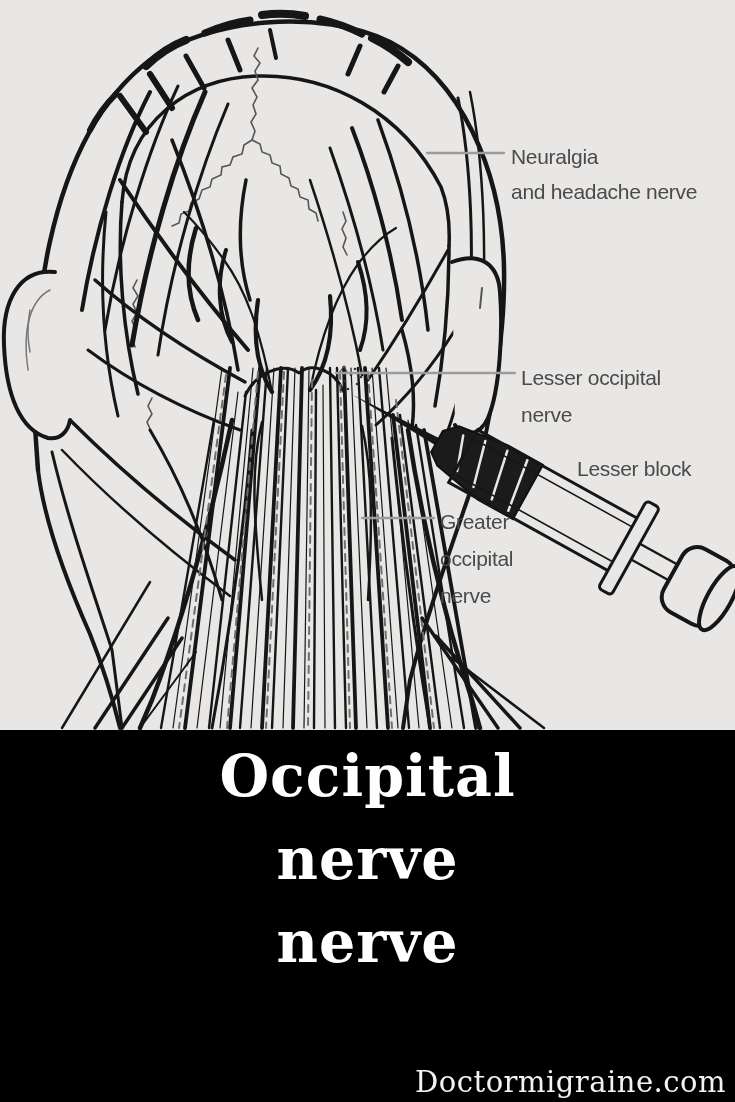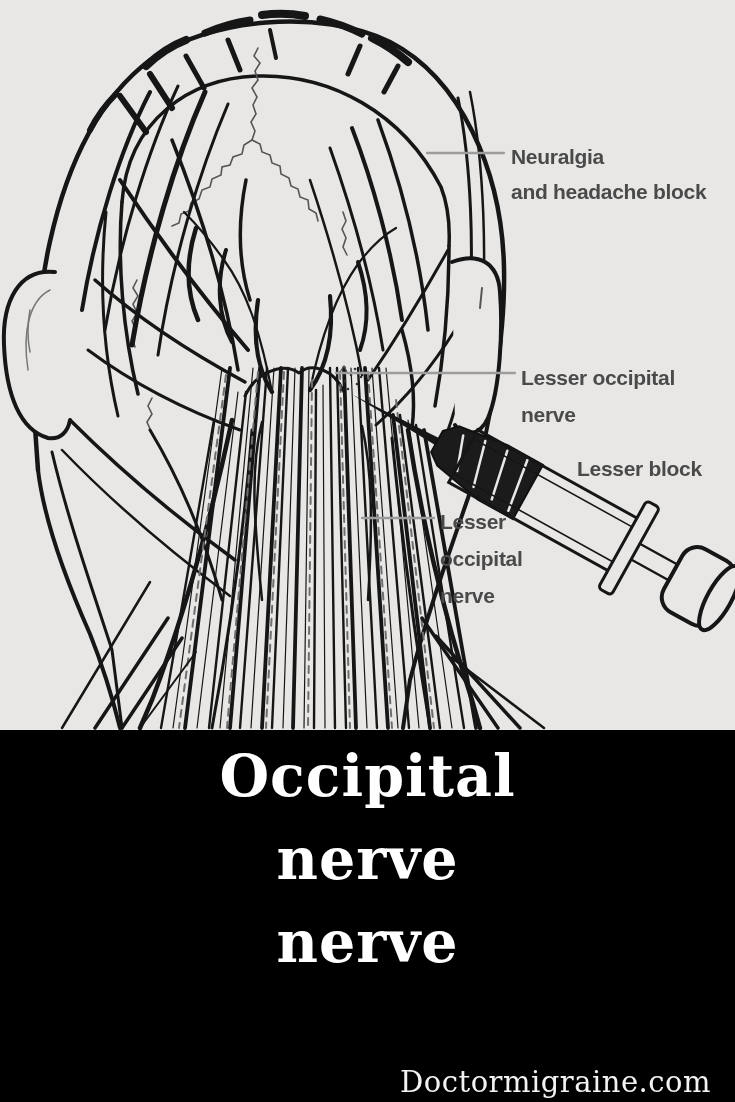--- a/index.html
+++ b/index.html
@@ -1,32 +1,32 @@
 <!DOCTYPE html>
 <html style="--canvas_bg: #e8e7e5; --ink: #161616; --label_text: #4a4a4a; --leader: #9c9c9c; --banner_bg: #000000; --banner_text: #ffffff;"><head>
 <meta charset="utf-8">
 <style>
   :root{
     --canvas_bg:#e8e7e5; --ink:#161616; --label_text:#4a4a4a;
     --leader:#9c9c9c; --banner_bg:#000000; --banner_text:#ffffff;
   }
   html,body{margin:0;padding:0;}
   .page{position:relative;width:735px;height:1102px;overflow:hidden;background:var(--canvas_bg);}
-  .illustration{position:relative;width:721px;height:730px;background:var(--canvas_bg);font-weight:bold;}
+  .illustration{position:relative;width:721px;height:730px;background:var(--canvas_bg);}
   .illustration svg{position:absolute;left:0;top:0;}
   .ann{position:absolute;font-family:"Liberation Sans",sans-serif;font-size:21px;
        line-height:35px;color:var(--label_text);letter-spacing:-0.3px;white-space:nowrap;}
   .ann-neuralgia{left:511px;top:139px;}
   .ann-greater{left:521px;top:359px;line-height:37px;}
   .ann-nerveblock{left:577px;top:451px;}
   .ann-lesser{left:440px;top:503px;line-height:37px;}
   .banner{position:absolute;left:0;top:730px;width:735px;height:372px;background:var(--banner_bg);}
   .banner-title{padding-top:4px;text-align:center;font-family:"DejaVu Serif","Liberation Serif",serif;
        font-weight:700;font-size:57px;line-height:83px;color:var(--banner_text);letter-spacing:1px;}
-  .website{position:absolute;right:24px;bottom:3px;font-family:"DejaVu Serif","Liberation Serif",serif;
+  .website{position:absolute;right:9px;bottom:3px;font-family:"DejaVu Serif","Liberation Serif",serif;
        font-size:29px;color:#f2f2f2;letter-spacing:0.5px;}
 </style>
 </head>
 <body>
 
 <div class="page">
 
   <div class="illustration">
 
     <svg width="735" height="730" viewBox="0 0 735 730">
@@ -175,34 +175,34 @@
           <line x1="427" y1="153" x2="504" y2="153"></line>
           <line x1="336" y1="373" x2="515" y2="373"></line>
           <line x1="362" y1="518" x2="434" y2="518"></line>
         </g>
 
       </g>
     </svg>
 
     <div class="ann ann-neuralgia">
       <div>Neuralgia</div>
-      <div>and headache block</div>
+      <div>and headache nerve</div>
     </div>
 
     <div class="ann ann-greater">
       <div>Lesser occipital</div>
       <div>nerve</div>
     </div>
 
     <div class="ann ann-nerveblock">
       <div>Lesser block</div>
     </div>
 
     <div class="ann ann-lesser">
-      <div>Lesser</div>
+      <div>Greater</div>
       <div>occipital</div>
       <div>nerve</div>
     </div>
 
   </div>
 
   <div class="banner">
     <div class="banner-title">
       <div>Occipital</div>
       <div>nerve</div>

